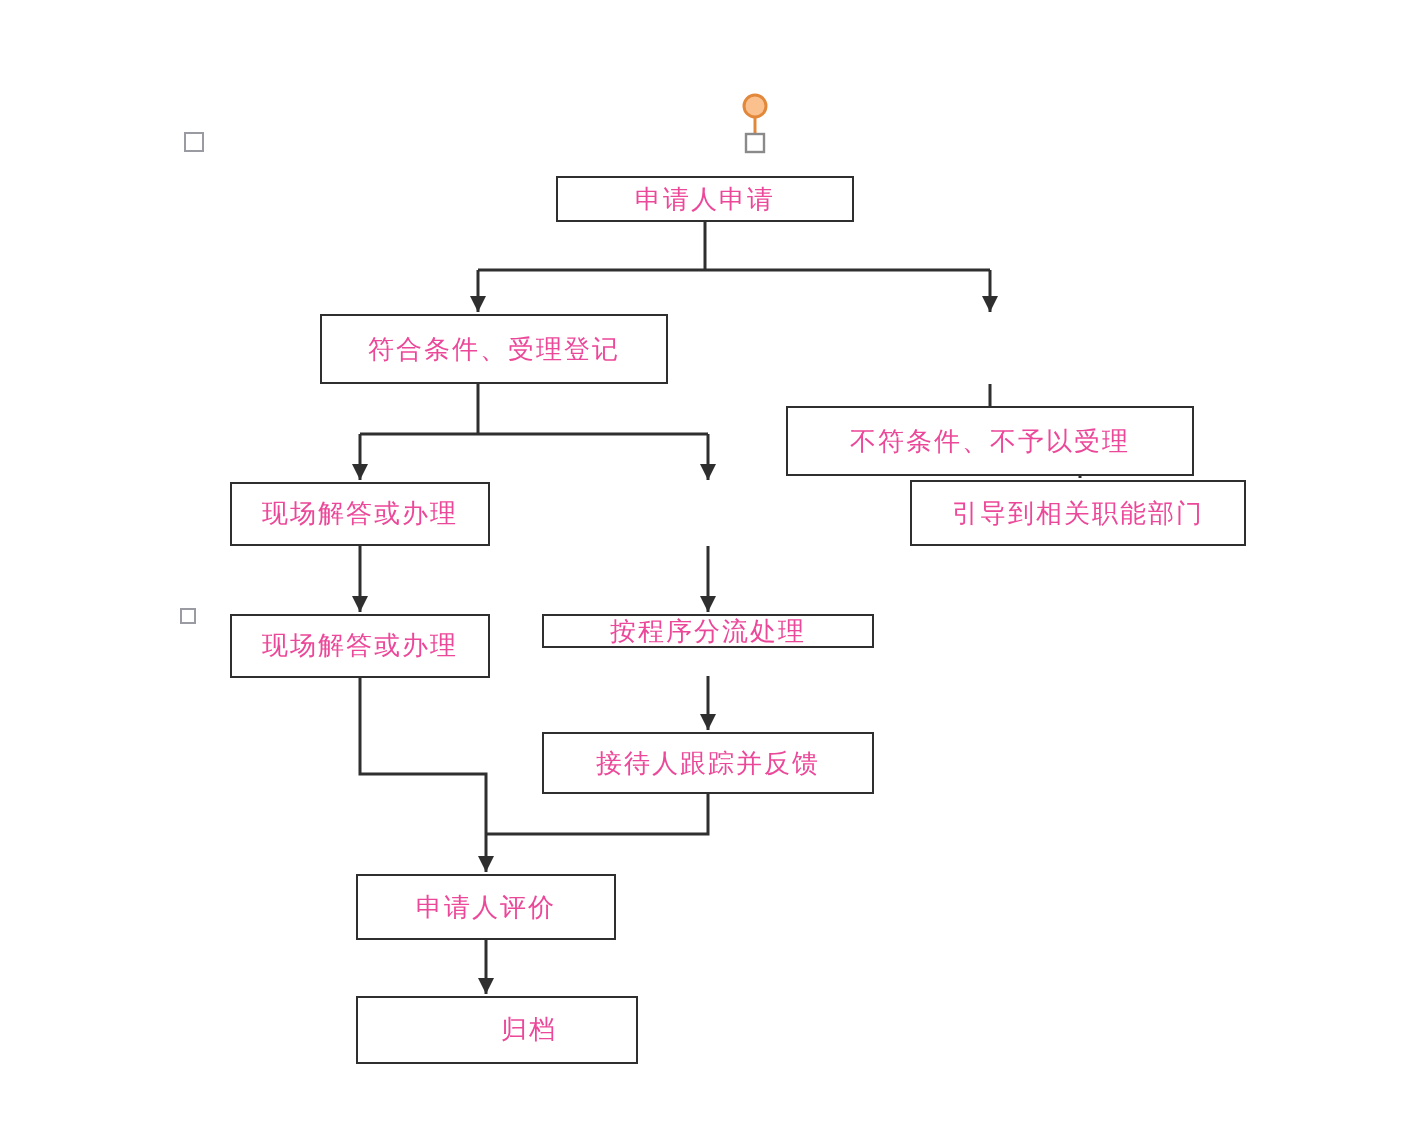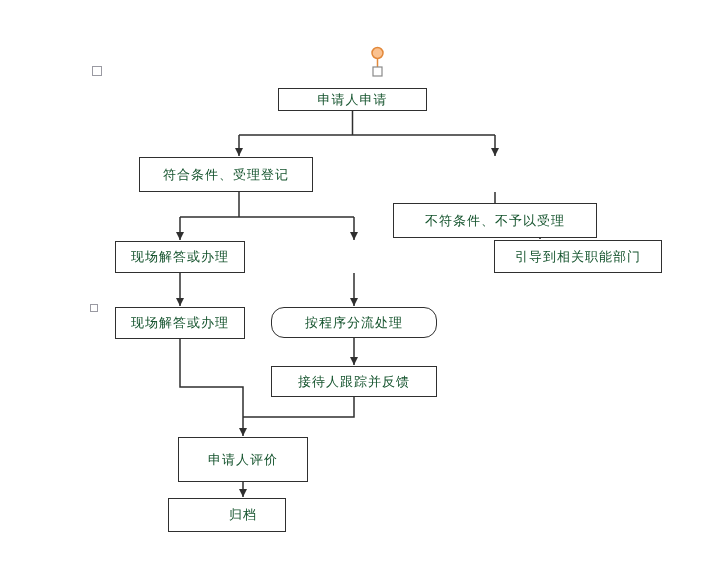--- a/index.html
+++ b/index.html
@@ -18,21 +18,21 @@
   }
   .node {
     position: absolute;
     box-sizing: border-box;
     border: 1.5px solid #2f2f2f;
     background: #ffffff;
     display: flex;
     align-items: center;
     justify-content: center;
     font-size: 13px;
-    color: #14532d;
+    color: #ec4899;
     letter-spacing: 1px;
     white-space: nowrap;
   }
   .anchor {
     position: absolute;
     box-sizing: border-box;
     border: 1px solid #9a9aa2;
     background: #ffffff;
   }
 </style>
@@ -79,32 +79,32 @@
       <circle cx="377.5" cy="53" r="5.5" fill="#FAC18F" stroke="#E2883A" stroke-width="1.5"></circle>
       <rect x="373" y="67" width="9" height="9" fill="#ffffff" stroke="#8a8a8a" stroke-width="1.2"></rect>
     </g>
   </svg>
 
   <div class="anchor" style="left:92px; top:66px; width:10px; height:10px;"></div>
   <div class="anchor" style="left:90px; top:304px; width:8px; height:8px;"></div>
 
   <div class="node" style="left:278px; top:88px;  width:149px; height:23px;">申请人申请</div>
 
-  <div class="node" style="left:139px; top:157px; width:174px; height:35px;">符合条件、受理登记</div>
+  <div class="node" style="left:160px; top:157px; width:174px; height:35px;">符合条件、受理登记</div>
 
   <div class="node" style="left:393px; top:157px; width:204px; height:35px;margin-top:46px;">不符条件、不予以受理</div>
 
   <div class="node" style="left:115px; top:241px; width:130px; height:32px;">现场解答或办理</div>
 
 
-  <div class="node" style="left:455px; top:240px; width:168px; height:33px;margin-left:39px;">引导到相关职能部门</div>
+  <div class="node" style="left:455px; top:240px; width:168px; height:33px;">引导到相关职能部门</div>
 
   <div class="node" style="left:115px; top:307px; width:130px; height:32px;">现场解答或办理</div>
 
-  <div class="node" style="left:271px; top:307px; width:166px; height:31px;border-radius:13px;">按程序分流处理</div>
+  <div class="node" style="left:271px; top:307px; width:166px; height:17px;">按程序分流处理</div>
 
   <div class="node" style="left:271px; top:366px; width:166px; height:31px;text-align:center;">接待人跟踪并反馈</div>
 
-  <div class="node" style="left:178px; top:437px; width:130px; height:45px;">申请人评价</div>
+  <div class="node" style="left:178px; top:437px; width:130px; height:33px;">申请人评价</div>
 
-  <div class="node" style="left:168px; top:498px; width:118px; height:34px;padding-left:32px;">归档</div>
+  <div class="node" style="left:178px; top:498px; width:141px; height:34px;padding-left:32px;">归档</div>
 
 </div>
 
 </body></html>

